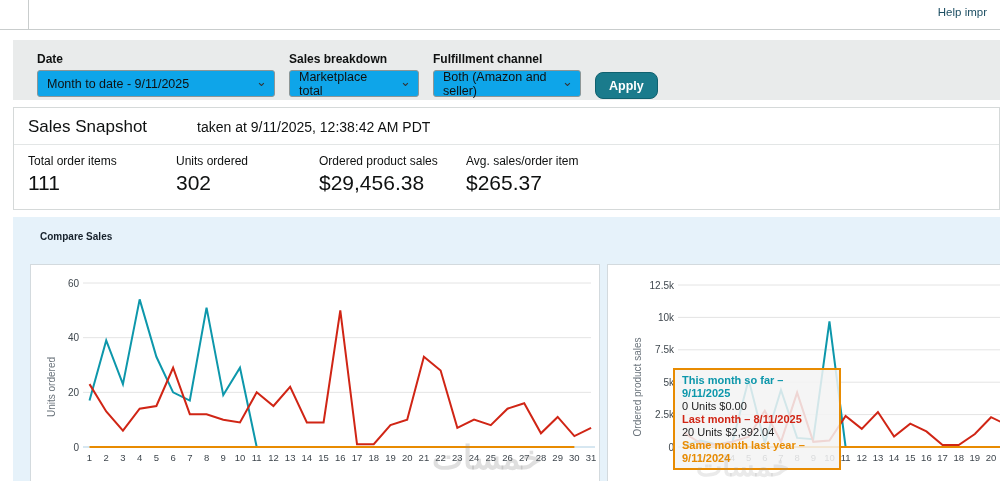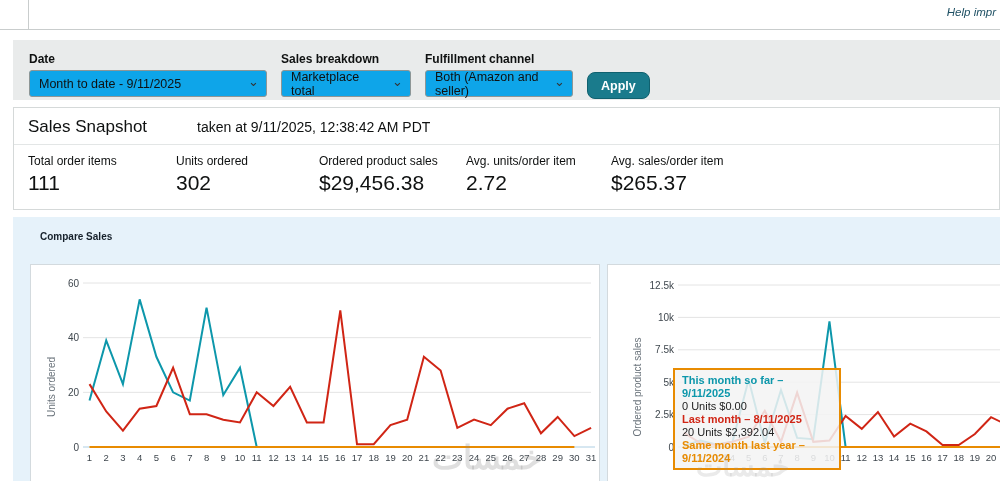--- a/index.html
+++ b/index.html
@@ -2,25 +2,25 @@
 <html style="--c-teal: #0d97ab; --c-red: #d02515; --c-orange: #e88b01; --c-apply: #1a7b8c; --c-filterbg: #e9ebeb; --c-panel: #e6f2fa;"><head>
 <meta charset="utf-8">
 <style>
   html,body{margin:0;padding:0;background:#fff;}
   *{box-sizing:border-box;font-family:"Liberation Sans",sans-serif;}
   #viewport{position:relative;width:1000px;height:481px;overflow:hidden;background:#fff;color:#0f1111;}
 
   
   .top-bar{position:relative;height:30px;border-bottom:1px solid #c9cdcd;}
   .top-bar .left-edge{position:absolute;left:28px;top:0;height:29px;border-left:1px solid #c9cdcd;}
-  .help-link{position:absolute;right:4px;top:6px;font-style:italic;font-size:11.5px;color:#1d4f63;white-space:nowrap;cursor:pointer;text-align:right;}
+  .help-link{position:absolute;right:13px;top:6px;font-size:11.5px;color:#1d4f63;white-space:nowrap;cursor:pointer;text-align:right;}
 
   
   .filter-bar{margin-left:13px;width:987px;height:60px;background:var(--c-filterbg,#e9ebeb);margin-top:10px;
-    display:flex;align-items:flex-start;padding:12px 0 0 16px;}
+    display:flex;align-items:flex-start;padding:12px 0 0 24px;}
   .filter{margin-right:14px;}
   .flabel{font-size:12px;font-weight:bold;color:#0f1111;margin-bottom:4px;}
   .select{height:27px;background:#0ea5e9;border:1px solid #8d9696;border-radius:3px;display:flex;align-items:center;
     justify-content:space-between;padding:0 7px 0 9px;font-size:12.5px;color:#0f1111;cursor:pointer;}
   .select .chev{font-size:13px;color:#333;line-height:10px;margin-left:6px;transform:translateY(-2px);}
   .apply-btn{margin-top:20px;height:27px;padding:0 13px;background:var(--c-apply,#1a7b8c);color:#fff;
     border:1px solid #10616f;border-radius:8px;font-size:12.5px;font-weight:bold;cursor:pointer;}
 
   
   .snapshot{margin:7px 12px 0 13px;width:987px;background:#fff;border:1px solid #d5d9d9;}
@@ -105,24 +105,20 @@
         <div class="mlabel">Total order items</div>
         <div class="mvalue">111</div>
       </div>
       <div class="metric">
         <div class="mlabel">Units ordered</div>
         <div class="mvalue">302</div>
       </div>
       <div class="metric">
         <div class="mlabel">Ordered product sales</div>
         <div class="mvalue">$29,456.38</div>
-      </div>
-      <div class="metric">
-        <div class="mlabel">Avg. units/order item</div>
-        <div class="mvalue">2.72</div>
       </div>
       <div class="metric">
         <div class="mlabel">Avg. sales/order item</div>
         <div class="mvalue">$265.37</div>
       </div>
     </div>
   </div>
 
   <div class="compare">
     <h2>Compare Sales</h2>

